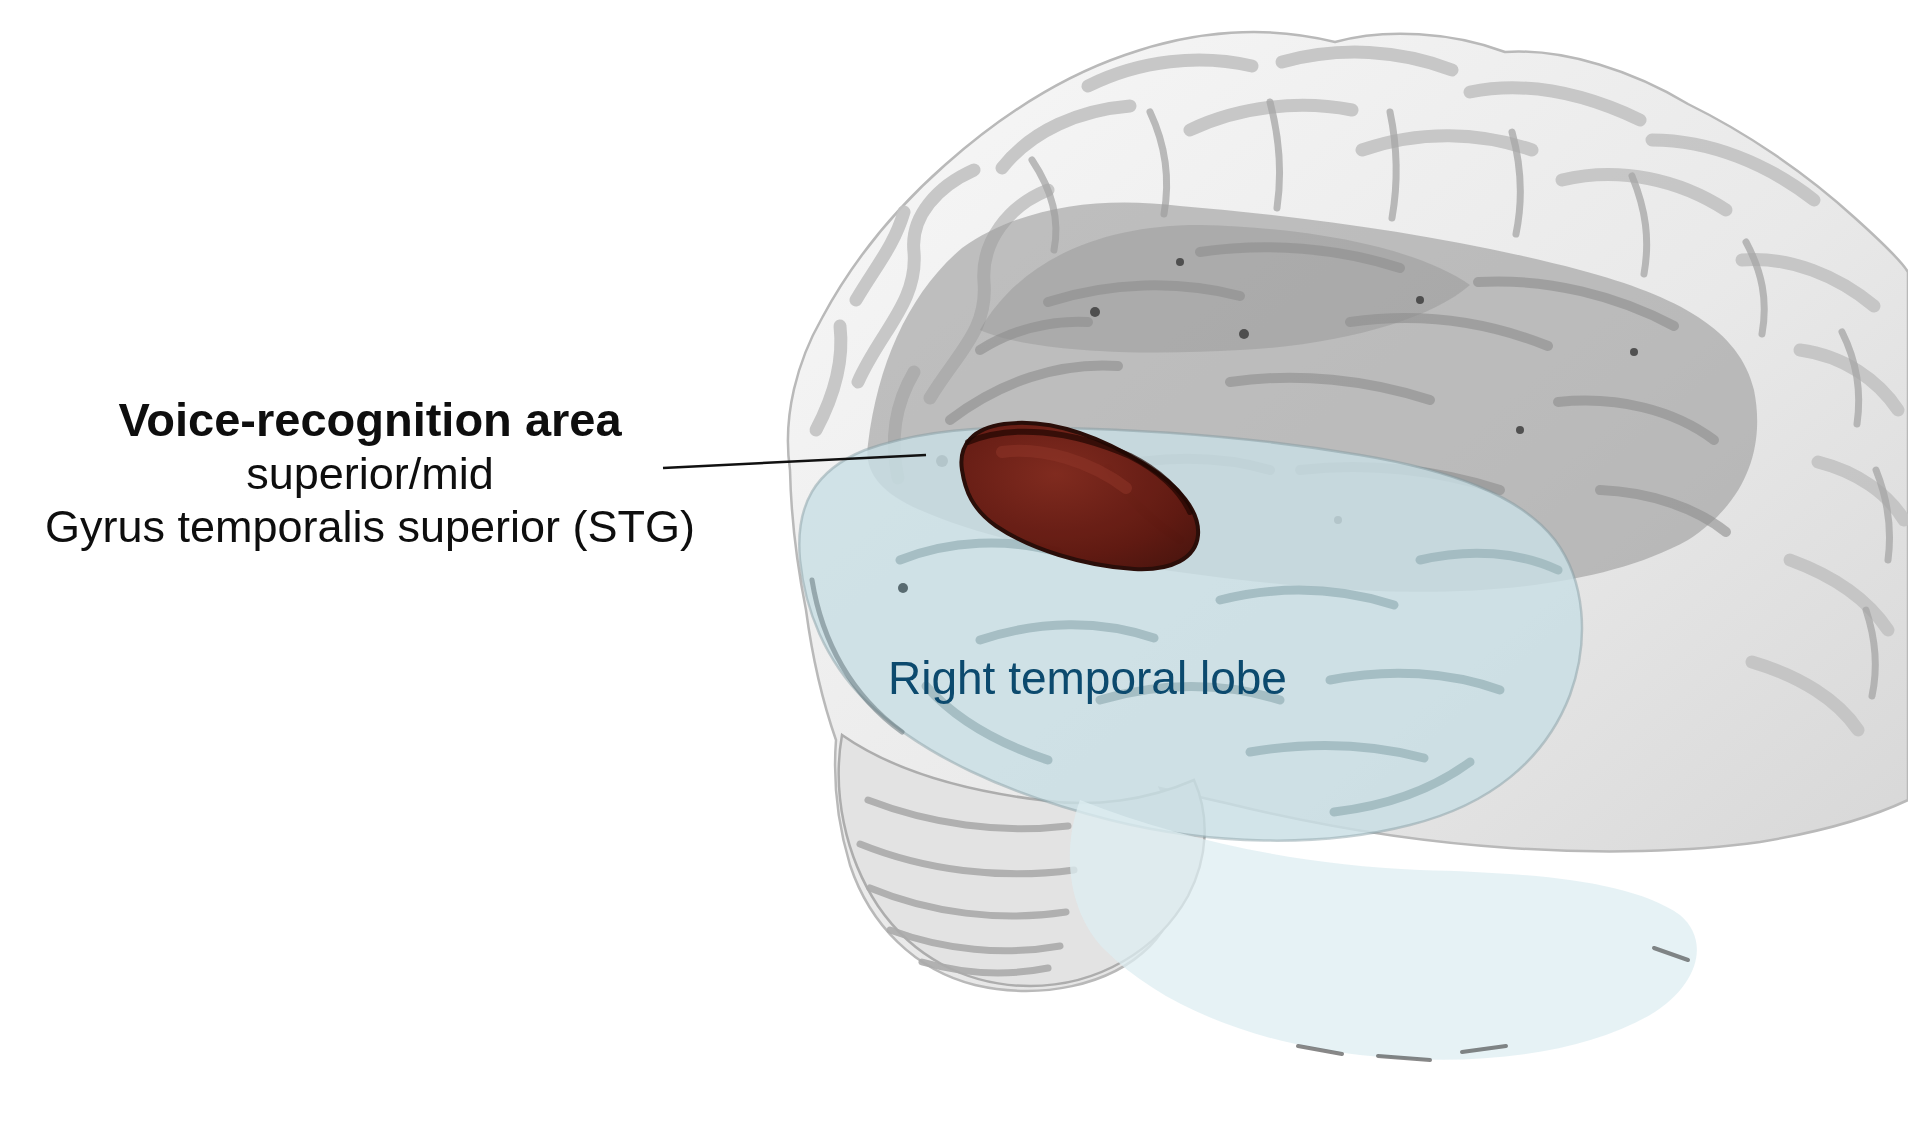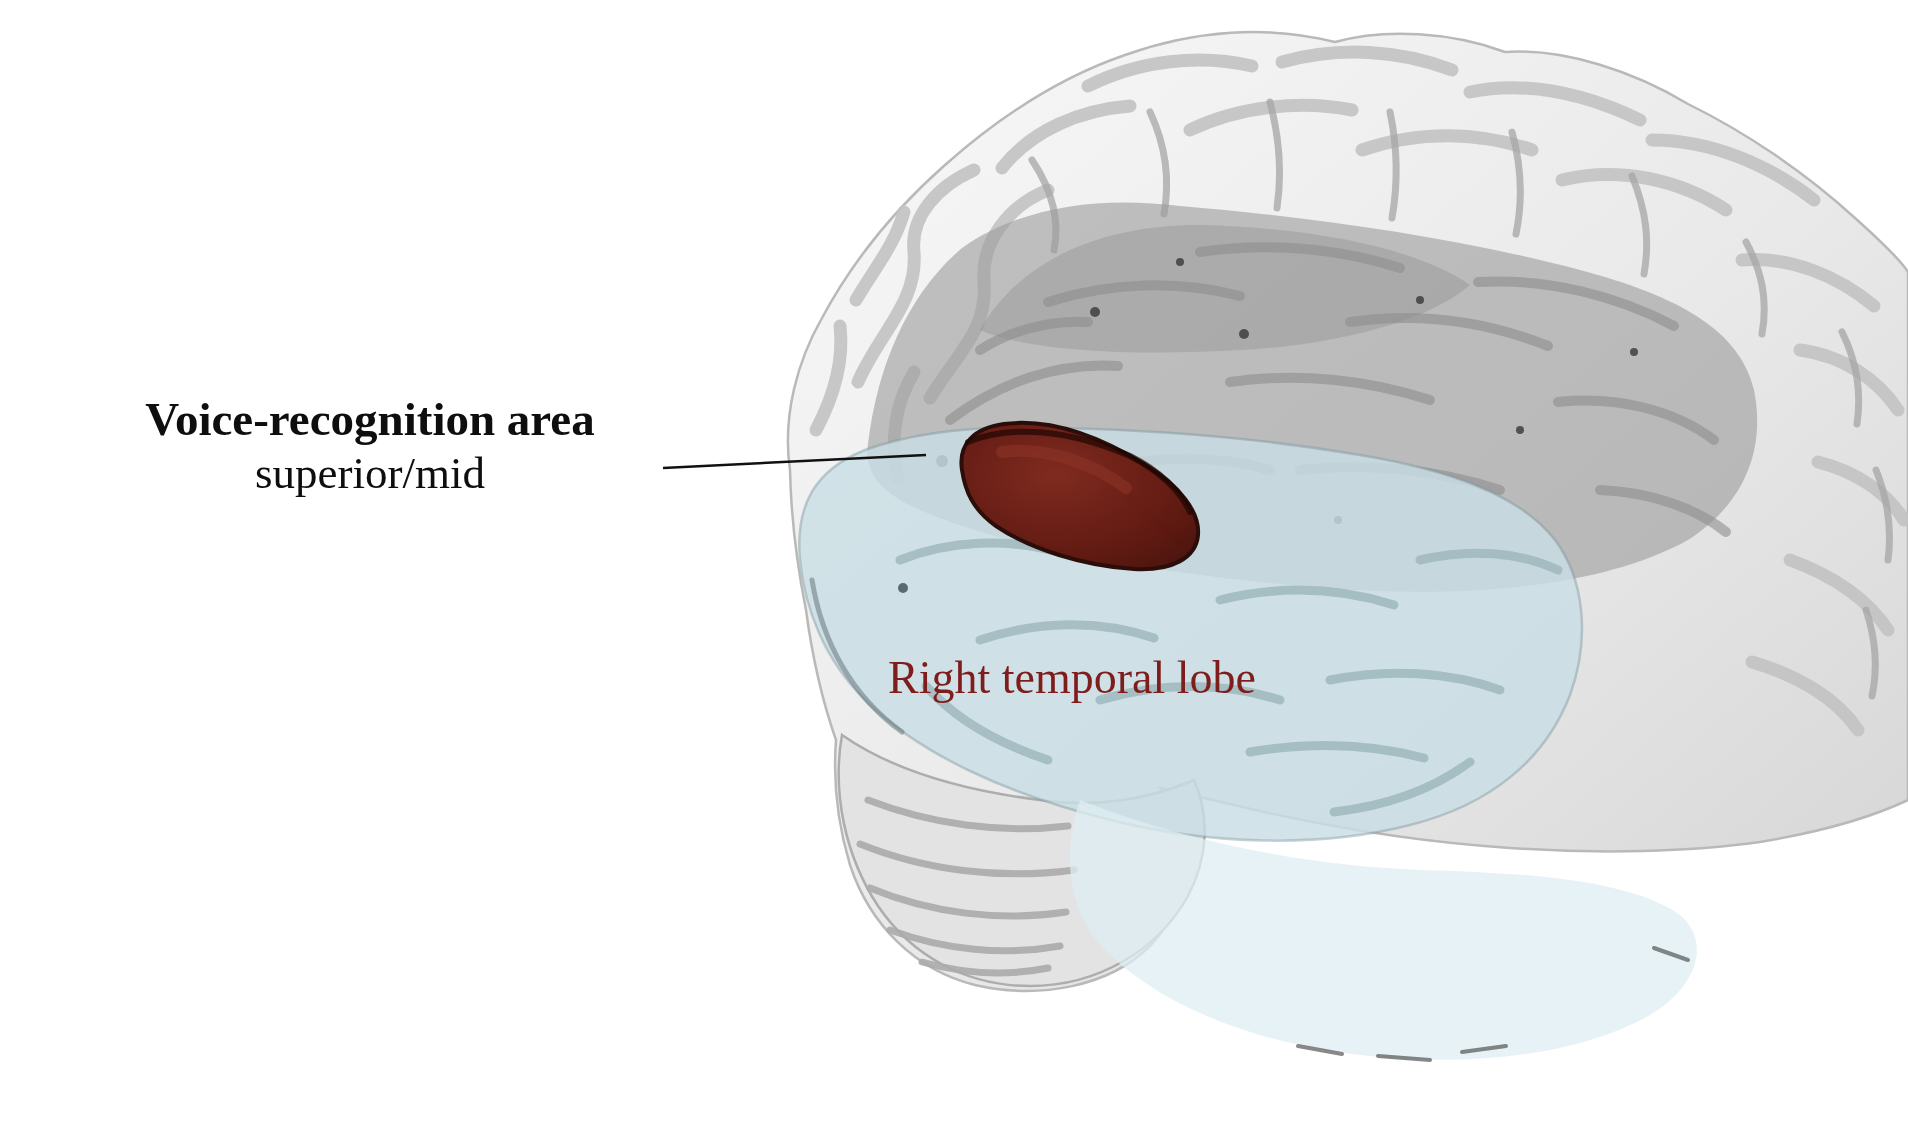--- a/index.html
+++ b/index.html
@@ -6,21 +6,21 @@
     margin: 0;
     padding: 0;
     background: #ffffff;
   }
   .stage {
     position: relative;
     width: 1908px;
     height: 1146px;
     background: #ffffff;
     overflow: hidden;
-    font-family: Liberation Serif, serif;
+    font-family: Liberation Sans, sans-serif;
   }
   .stage svg {
     position: absolute;
     left: 0;
     top: 0;
   }
   .annotation-block {
     position: absolute;
     left: 18px;
     top: 392px;
@@ -36,21 +36,21 @@
   .annotation-line {
     font-size: 45px;
     line-height: 53px;
   }
   .lobe-label {
     position: absolute;
     left: 888px;
     top: 652px;
     font-size: 46px;
     line-height: 52px;
-    color: #7f1d1d;
+    color: #0c4a6e;
     text-align: center;
   }
 </style>
 </head>
 <body>
 
 <div class="stage">
 
   <svg viewBox="0 0 1908 1146" width="1908" height="1146" xmlns="http://www.w3.org/2000/svg">
     <defs>
@@ -222,17 +222,18 @@
          C 972 509 965 490 962 470 Z"></path>
     <path fill="none" stroke="#1f0502" stroke-width="6" stroke-linecap="round" opacity="0.7" d="M 968 442 C 1012 424 1070 430 1130 456 C 1158 470 1180 490 1190 512"></path>
     <path fill="none" stroke="#8e3428" stroke-width="12" stroke-linecap="round" opacity="0.55" d="M 1002 452 C 1042 446 1092 462 1126 488"></path>
 
     <line x1="663" y1="468" x2="926" y2="455" stroke-width="2.5" stroke="#111111"></line>
   </svg>
 
   <div class="annotation-block">
     <div class="annotation-title">Voice-recognition area</div>
     <div class="annotation-line">superior/mid</div>
+    <div class="annotation-line">Gyrus temporalis superior (STG)</div>
   </div>
 
   <div class="lobe-label">Right temporal lobe</div>
 
 </div>
 
 </body></html>

